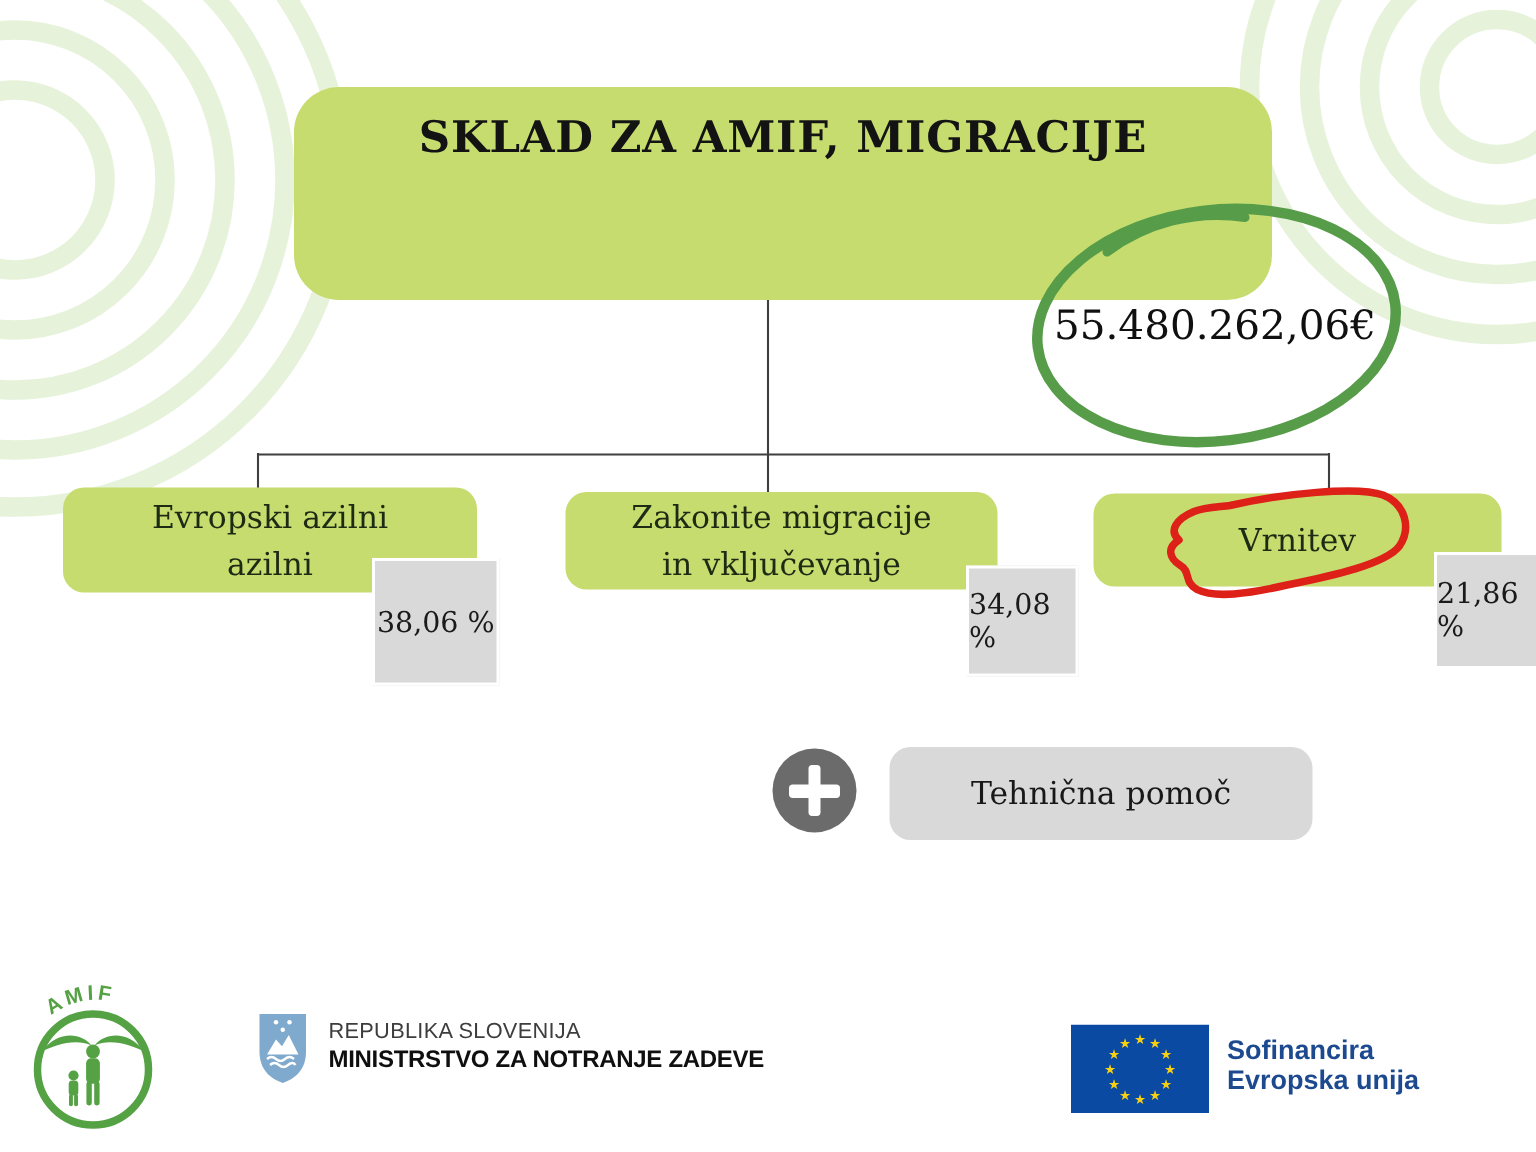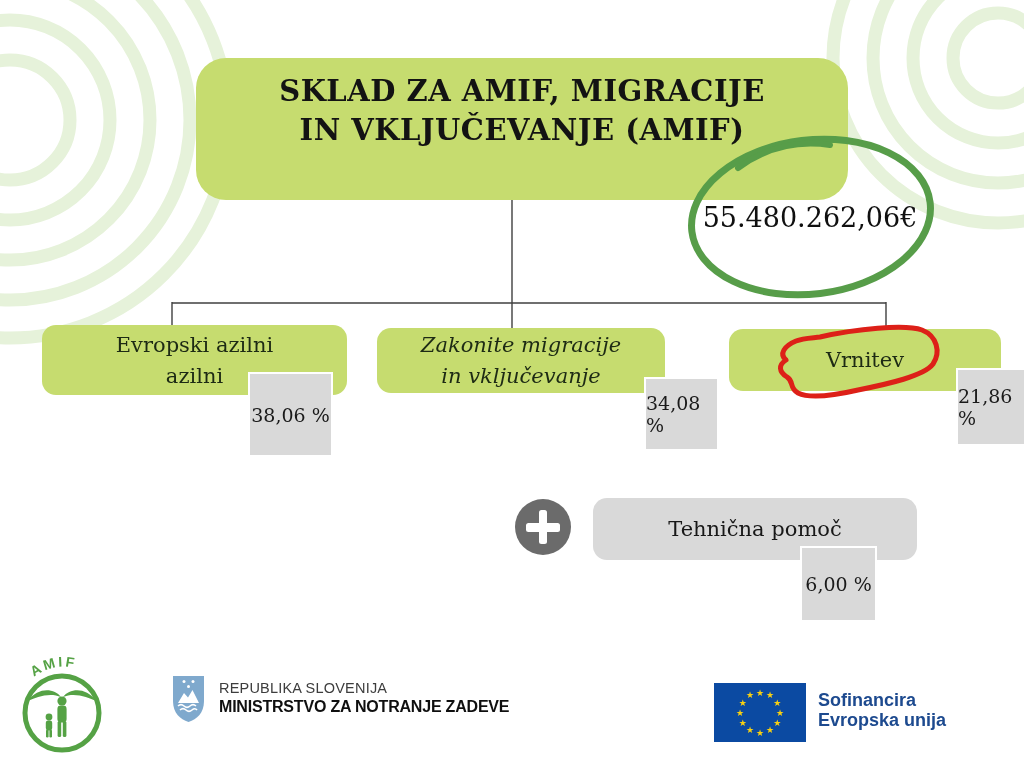--- a/index.html
+++ b/index.html
@@ -31,22 +31,22 @@
     font-size:27px;line-height:32px;color:#101010;z-index:4;
   }
   .ellipse-layer{left:678px;top:126px;z-index:3;}
 
   
   .branch{
     background:var(--box-green);border-radius:14px;z-index:2;
     text-align:center;box-sizing:border-box;color:#1d2a14;
   }
   .branch .bline{font-size:21px;line-height:31px;}
-  .branch1{left:42px;top:325px;width:305px;height:70px;padding-top:5px;}
-  .branch2{left:377px;top:328px;width:288px;height:65px;padding-top:2px;font-style:italic;}
+  .branch1{left:42px;top:325px;width:276px;height:70px;padding-top:5px;}
+  .branch2{left:377px;top:328px;width:288px;height:65px;padding-top:2px;}
   .branch3{left:729px;top:329px;width:272px;height:62px;display:flex;align-items:center;justify-content:center;}
 
   
   .pct{
     background:var(--gray-box);border:2px solid #ffffff;box-sizing:border-box;
     display:flex;align-items:center;justify-content:center;
     font-size:19px;color:#1a1a1a;z-index:5;
   }
   .pct1{left:248px;top:372px;width:85px;height:85px;}
   .pct2{left:611px;top:377px;width:75px;height:74px;margin-left:33px;}
@@ -57,21 +57,21 @@
 
   
   .plus-circle{
     left:515px;top:499px;width:56px;height:56px;border-radius:50%;
     background:var(--plus-gray);z-index:2;
   }
   .plus-circle .pb{position:absolute;background:#ffffff;border-radius:2.5px;}
   .plus-circle .ph{left:11px;top:24px;width:34px;height:8.5px;}
   .plus-circle .pv{left:23.7px;top:11px;width:8.5px;height:34px;}
   .tech-box{
-    left:593px;top:498px;width:324px;height:62px;border-radius:14px;
+    left:593px;top:498px;width:282px;height:62px;border-radius:14px;
     background:var(--gray-box);z-index:2;display:flex;align-items:center;justify-content:center;
     font-size:21px;color:#181818;
   }
 
   
   .footer-sans{font-family:"Liberation Sans",sans-serif;}
   .amif-logo{left:18px;top:653px;z-index:2;}
   .coa{left:172px;top:675px;z-index:2;}
   .ministry-text{left:219px;top:680px;z-index:2;}
   .ministry-text .m1{font-size:14.5px;line-height:17px;color:#3d3d3d;letter-spacing:.2px;}
@@ -102,21 +102,20 @@
     <g style="stroke:var(--connector-gray);stroke-width:1.4;">
       <line x1="512" y1="200" x2="512" y2="329"></line>
       <line x1="172" y1="303" x2="886" y2="303"></line>
       <line x1="172" y1="302" x2="172" y2="326"></line>
       <line x1="886" y1="302" x2="886" y2="331"></line>
     </g>
   </svg>
 
   <div class="abs title-box">
     <div class="tline">SKLAD ZA AMIF, MIGRACIJE</div>
-    <div class="tline">IN VKLJUČEVANJE (AMIF)</div>
   </div>
 
   <svg class="abs ellipse-layer" width="276" height="186" viewBox="0 0 276 186">
     <ellipse cx="133" cy="91" rx="120" ry="77" transform="rotate(-7 133 91)" style="fill:none;stroke:var(--hand-drawn-green);stroke-width:7;stroke-linecap:round;"></ellipse>
     <path d="M 152,19 C 118,14 86,23 60,42" style="fill:none;stroke:var(--hand-drawn-green);stroke-width:6;stroke-linecap:round;"></path>
   </svg>
   <div class="abs total-amount">55.480.262,06€</div>
 
   <div class="abs branch branch1">
     <div class="bline">Evropski azilni</div>
@@ -145,23 +144,20 @@
              C 62,78 40,81 28,75 C 19,70 24,63 17,59 C 9,54 8,47 16,42
              C 9,36 14,28 26,23 C 33,20 42,20 50,19 Z" style="fill:none;stroke:var(--hand-drawn-red);stroke-width:5;stroke-linecap:round;stroke-linejoin:round;"></path>
   </svg>
 
   <div class="abs plus-circle">
     <div class="pb ph"></div>
     <div class="pb pv"></div>
   </div>
   <div class="abs tech-box">
     <span>Tehnična pomoč</span>
-  </div>
-  <div class="abs pct pct4">
-    <span>6,00 %</span>
   </div>
 
   <svg class="abs amif-logo" width="92" height="112" viewBox="0 0 92 112">
     <defs>
         <path id="amif-arc" d="M 16,24 Q 44,4 72,22"></path>
       </defs>
     <text style="font-family:'Liberation Sans',sans-serif;font-size:14px;font-weight:bold;fill:var(--amif-green);letter-spacing:2.5px;">
       <textPath href="#amif-arc">AMIF</textPath>
     </text>
     <circle cx="44" cy="60" r="37" style="fill:none;stroke:var(--amif-green);stroke-width:5;"></circle>

